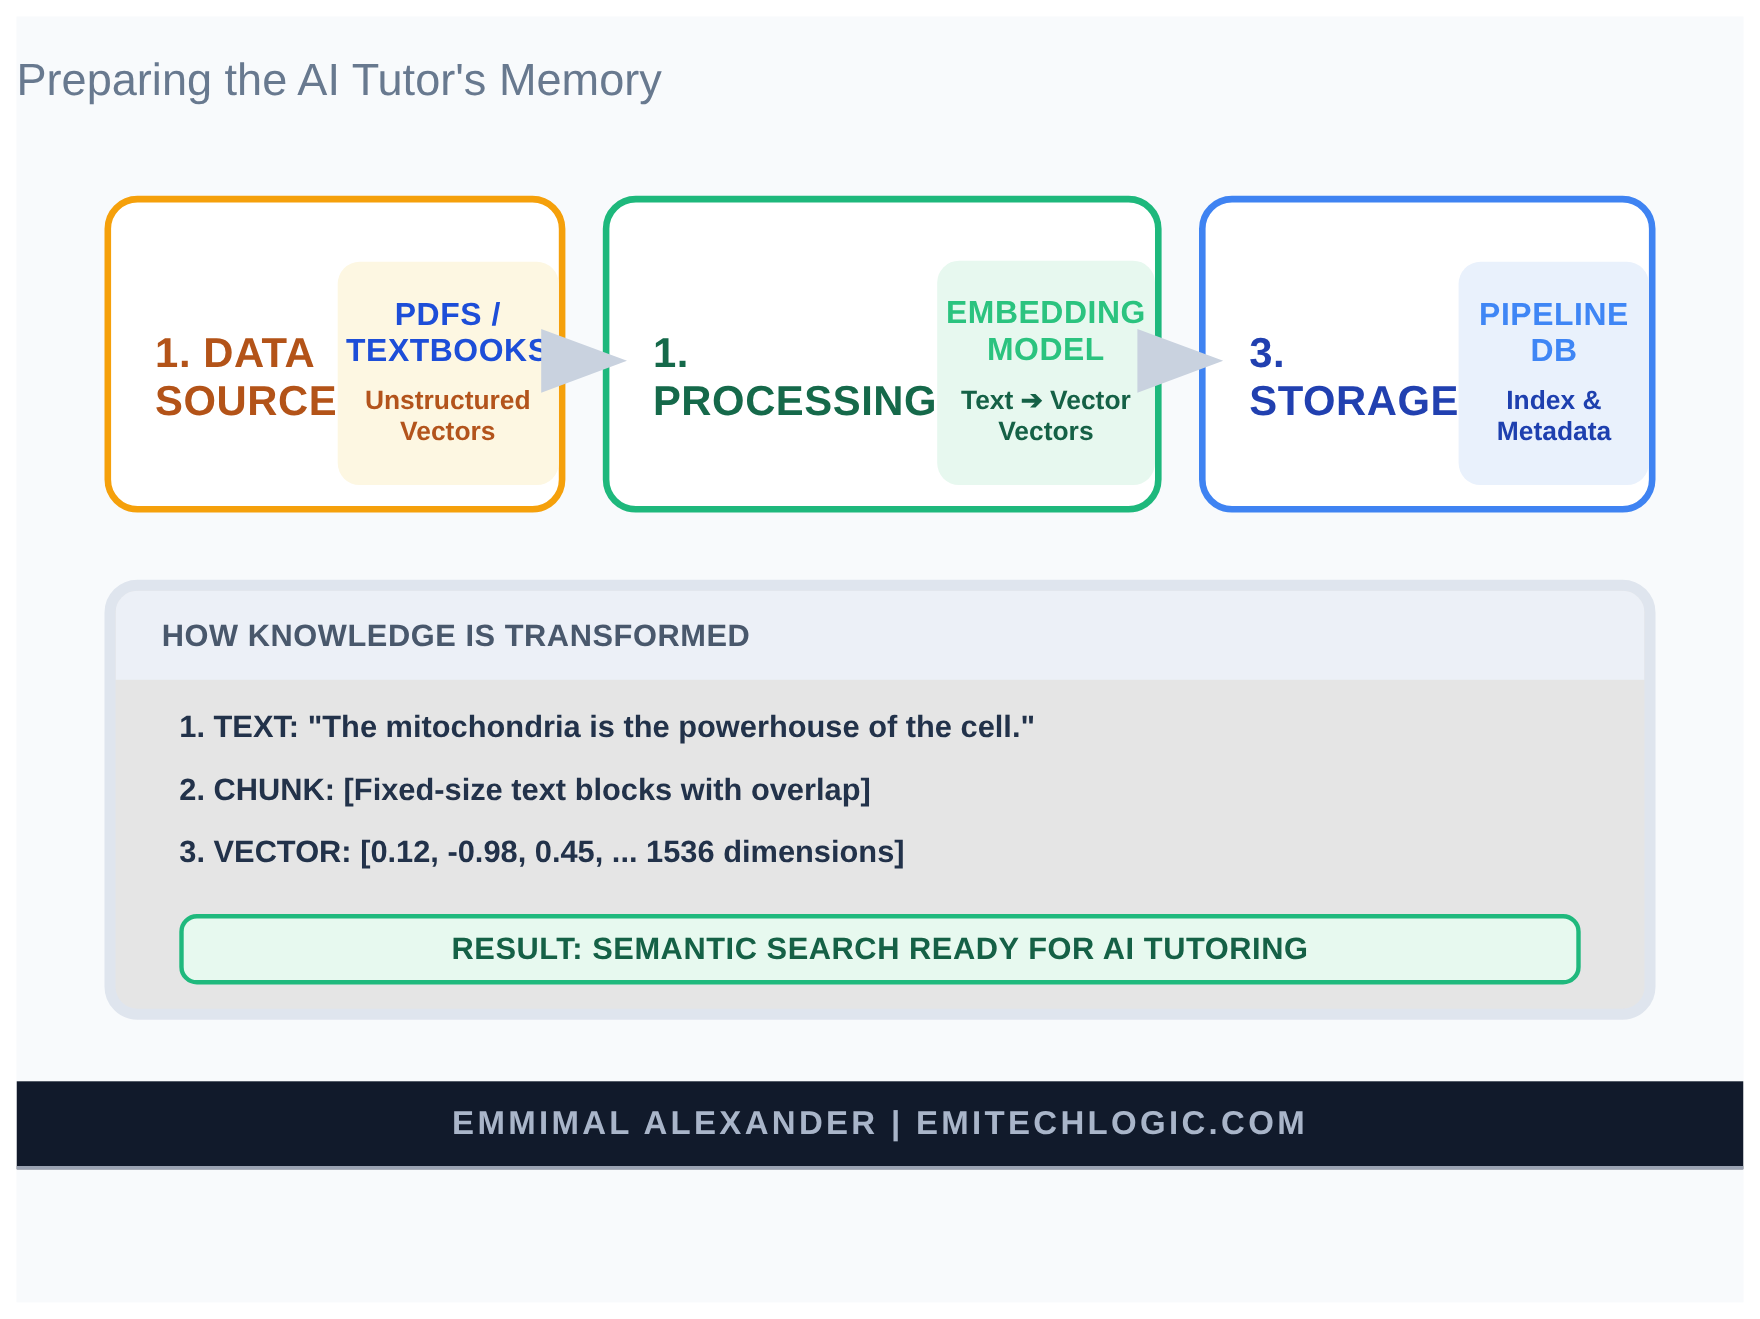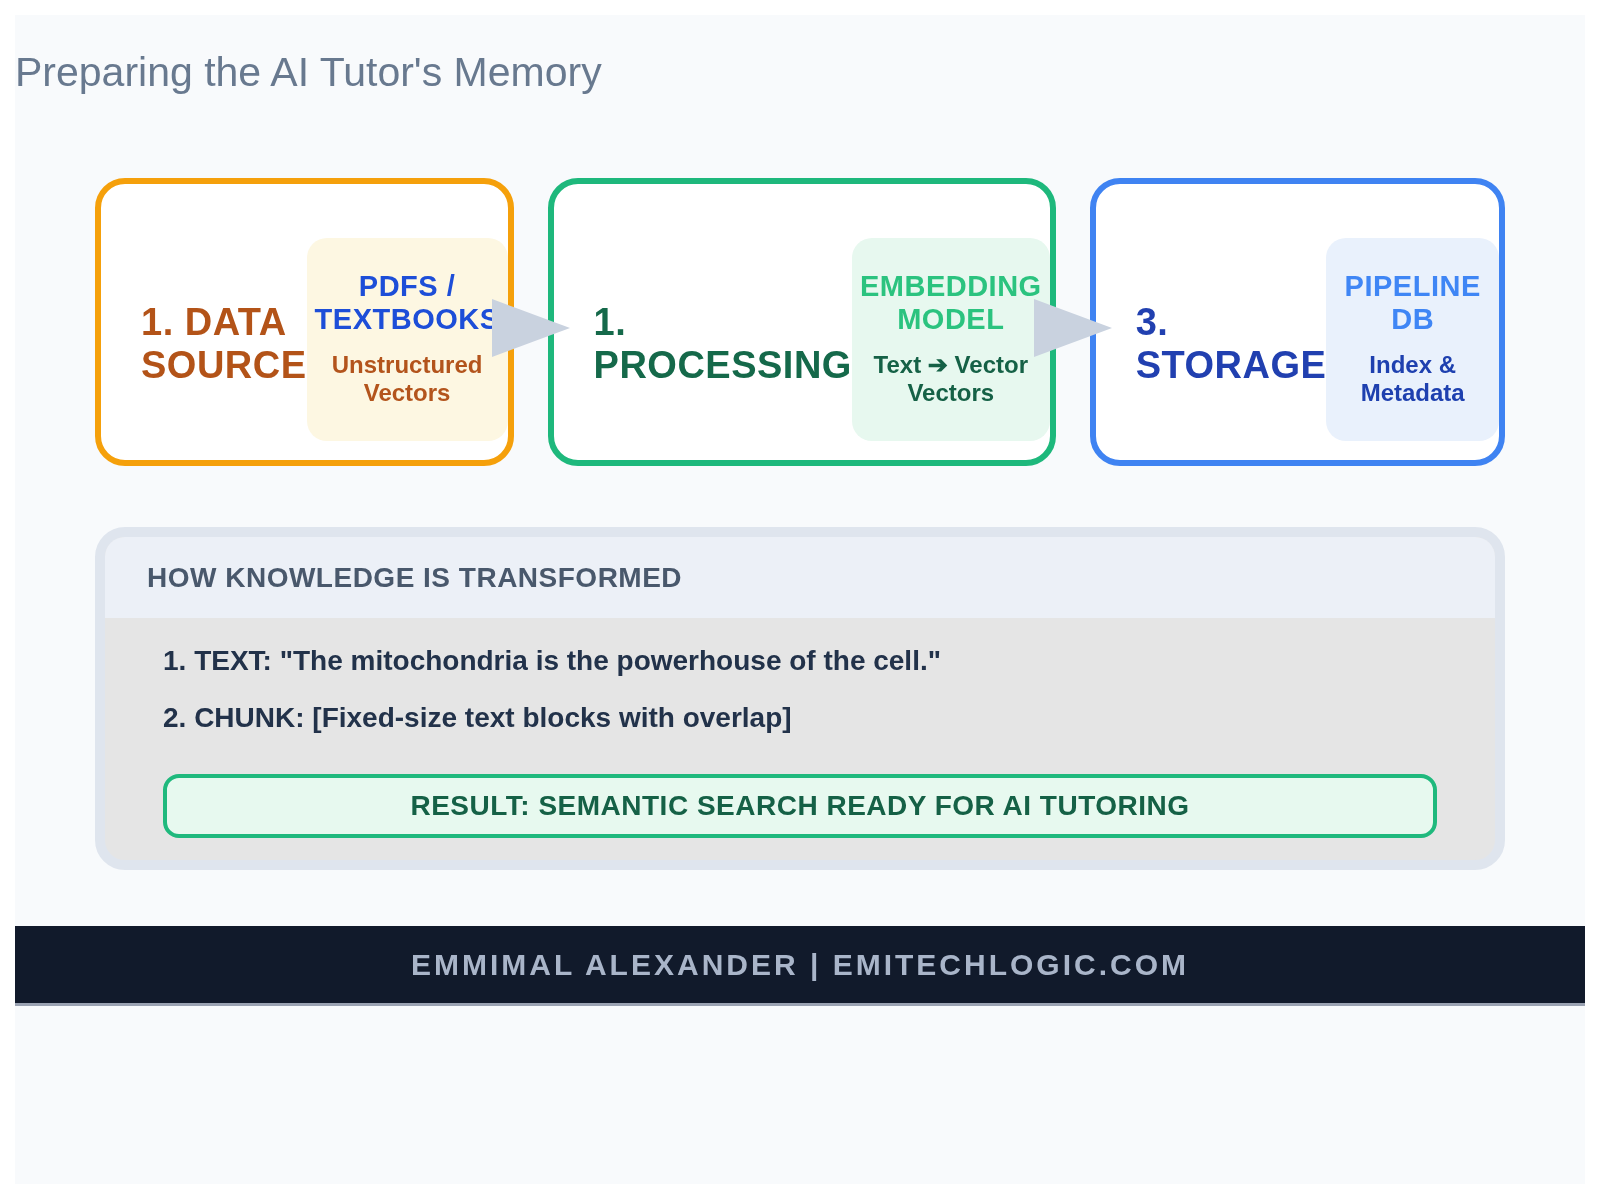--- a/index.html
+++ b/index.html
@@ -211,20 +211,21 @@
       </div>
     </div>
 
   </div>
 
   <div class="transform-card">
     <div class="transform-header">HOW KNOWLEDGE IS TRANSFORMED</div>
     <div class="transform-body">
       <div class="transform-item">1. TEXT: "The mitochondria is the powerhouse of the cell."</div>
       <div class="transform-item">2. CHUNK: [Fixed-size text blocks with overlap]</div>
+      <div class="transform-item">3. VECTOR: [0.12, -0.98, 0.45, ... 1536 dimensions]</div>
       <div class="result-banner">RESULT: SEMANTIC SEARCH READY FOR AI TUTORING</div>
     </div>
   </div>
 
   <div class="footer-bar">
     <span>EMMIMAL ALEXANDER | EMITECHLOGIC.COM</span>
   </div>
 
 </div>
 

